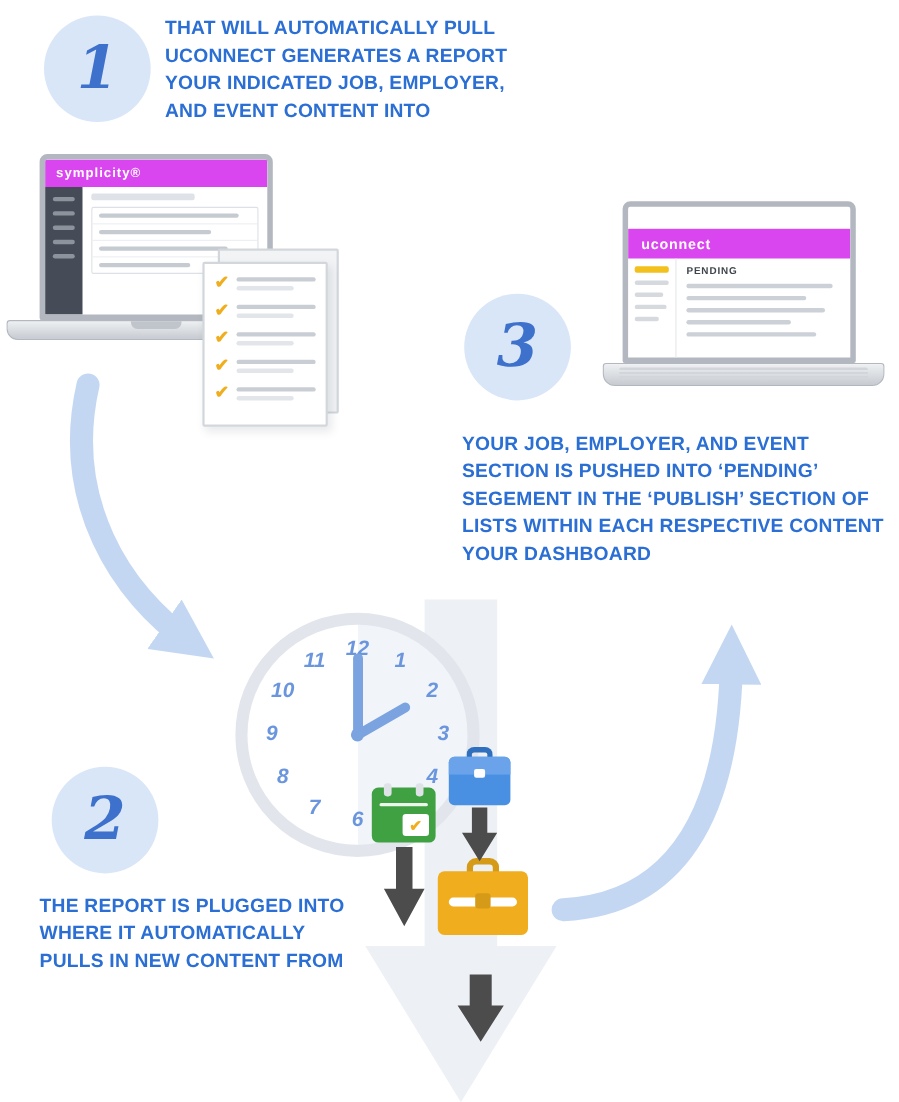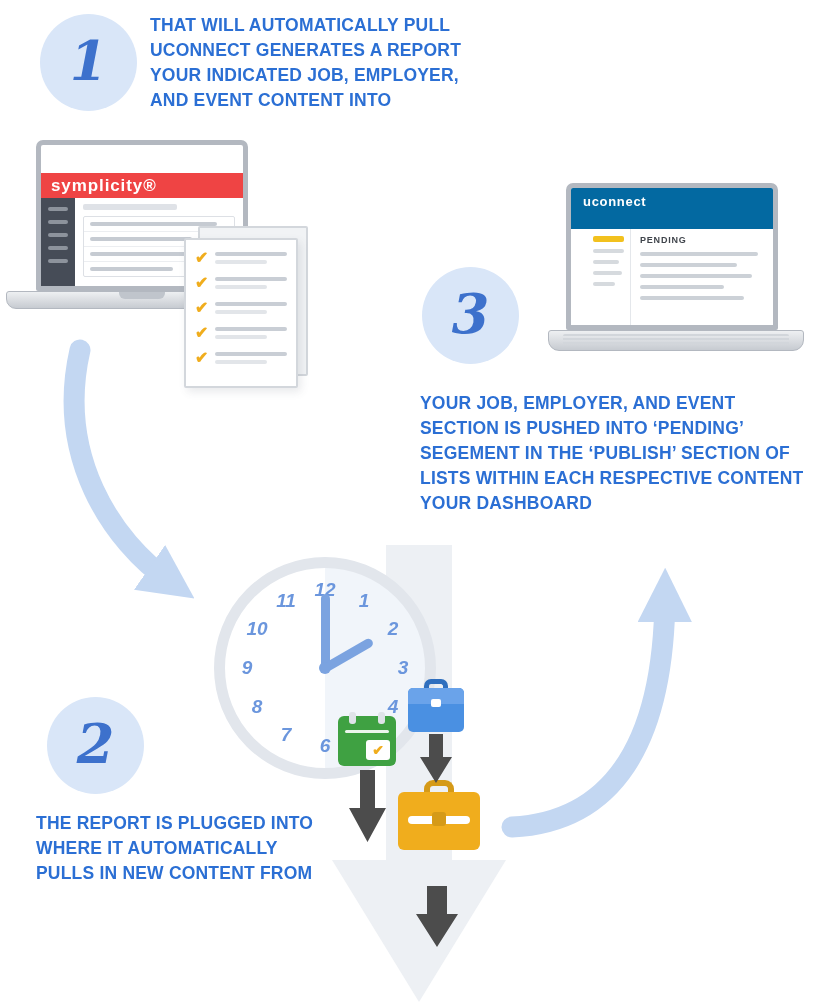--- a/index.html
+++ b/index.html
@@ -43,37 +43,37 @@
 
   
   .laptop-screen{position:absolute;background:#fff;border:5px solid #b3b8c0;
                  border-radius:7px 7px 2px 2px;overflow:hidden;z-index:5;}
   .laptop-base{position:absolute;background:linear-gradient(#eef0f2,#c7cbd1);
                border:1px solid #b3b8c0;z-index:5;}
   .base-notch{position:absolute;left:50%;transform:translateX(-50%);top:0;width:46px;height:7px;
               background:#c0c5cc;border-radius:0 0 6px 6px;}
 
   .sym-screen{left:36px;top:140px;width:212px;height:151px;}
-  .sym-header{height:25px;background:#ef4444;color:#fff;font-size:17px;font-weight:600;
-              letter-spacing:.9px;line-height:25px;padding-left:10px;margin-top:28px;}
+  .sym-header{height:25px;background:#d946ef;color:#fff;font-size:12px;font-weight:600;
+              letter-spacing:.9px;line-height:25px;padding-left:10px;}
   .sym-body{display:flex;height:116px;}
   .sym-side{width:34px;background:#464c57;padding-top:9px;}
   .sline{width:20px;height:4px;background:#8d939c;border-radius:2px;margin:0 auto 9px;}
   .sym-main{flex:1;padding:6px 8px;}
   .sym-toolbar{width:62%;height:6px;background:#dfe2e7;border-radius:2px;margin-bottom:6px;}
   .sym-box{border:1px solid #dde0e5;border-radius:2px;}
   .sym-row{padding:5px 6px;border-bottom:1px solid #eceef1;}
   .sym-row:last-child{border-bottom:none;}
   .mline{height:4px;background:#c6cbd2;border-radius:2px;}
   .sym-base{left:6px;top:291px;width:272px;height:18px;border-radius:3px 3px 10px 10px;}
 
   .uc-screen{left:566px;top:183px;width:212px;height:147px;}
-  .uc-header{height:41px;background:#0369a1;color:#fff;font-size:13px;font-weight:700;
-             letter-spacing:.7px;line-height:27px;padding-left:12px;}
-  .uc-body{display:flex;height:131px;padding-left:16px;}
+  .uc-header{height:27px;background:#d946ef;color:#fff;font-size:13px;font-weight:700;
+             letter-spacing:.7px;line-height:27px;padding-left:12px;margin-top:20px;}
+  .uc-body{display:flex;height:131px;}
   .uc-side{width:44px;border-right:1px solid #e4e7eb;padding:7px 6px;}
   .uc-yellow{height:6px;background:#f2c11e;border-radius:2px;margin-bottom:7px;}
   .sline2{height:4px;background:#d6dade;border-radius:2px;margin-bottom:7px;}
   .uc-main{flex:1;padding:6px 9px;}
   .uc-pending{font-size:9px;font-weight:700;color:#40454c;letter-spacing:.8px;margin-bottom:7px;}
   .mline2{height:4px;background:#ccd1d7;border-radius:2px;margin-bottom:7px;}
   .uc-base{left:548px;top:330px;width:256px;height:21px;border-radius:3px 3px 11px 11px;}
   .uc-kb{position:absolute;left:14px;right:14px;top:3px;height:12px;border-radius:2px;
          background:repeating-linear-gradient(180deg,#d2d6db 0 2px,transparent 2px 4px);}
 

